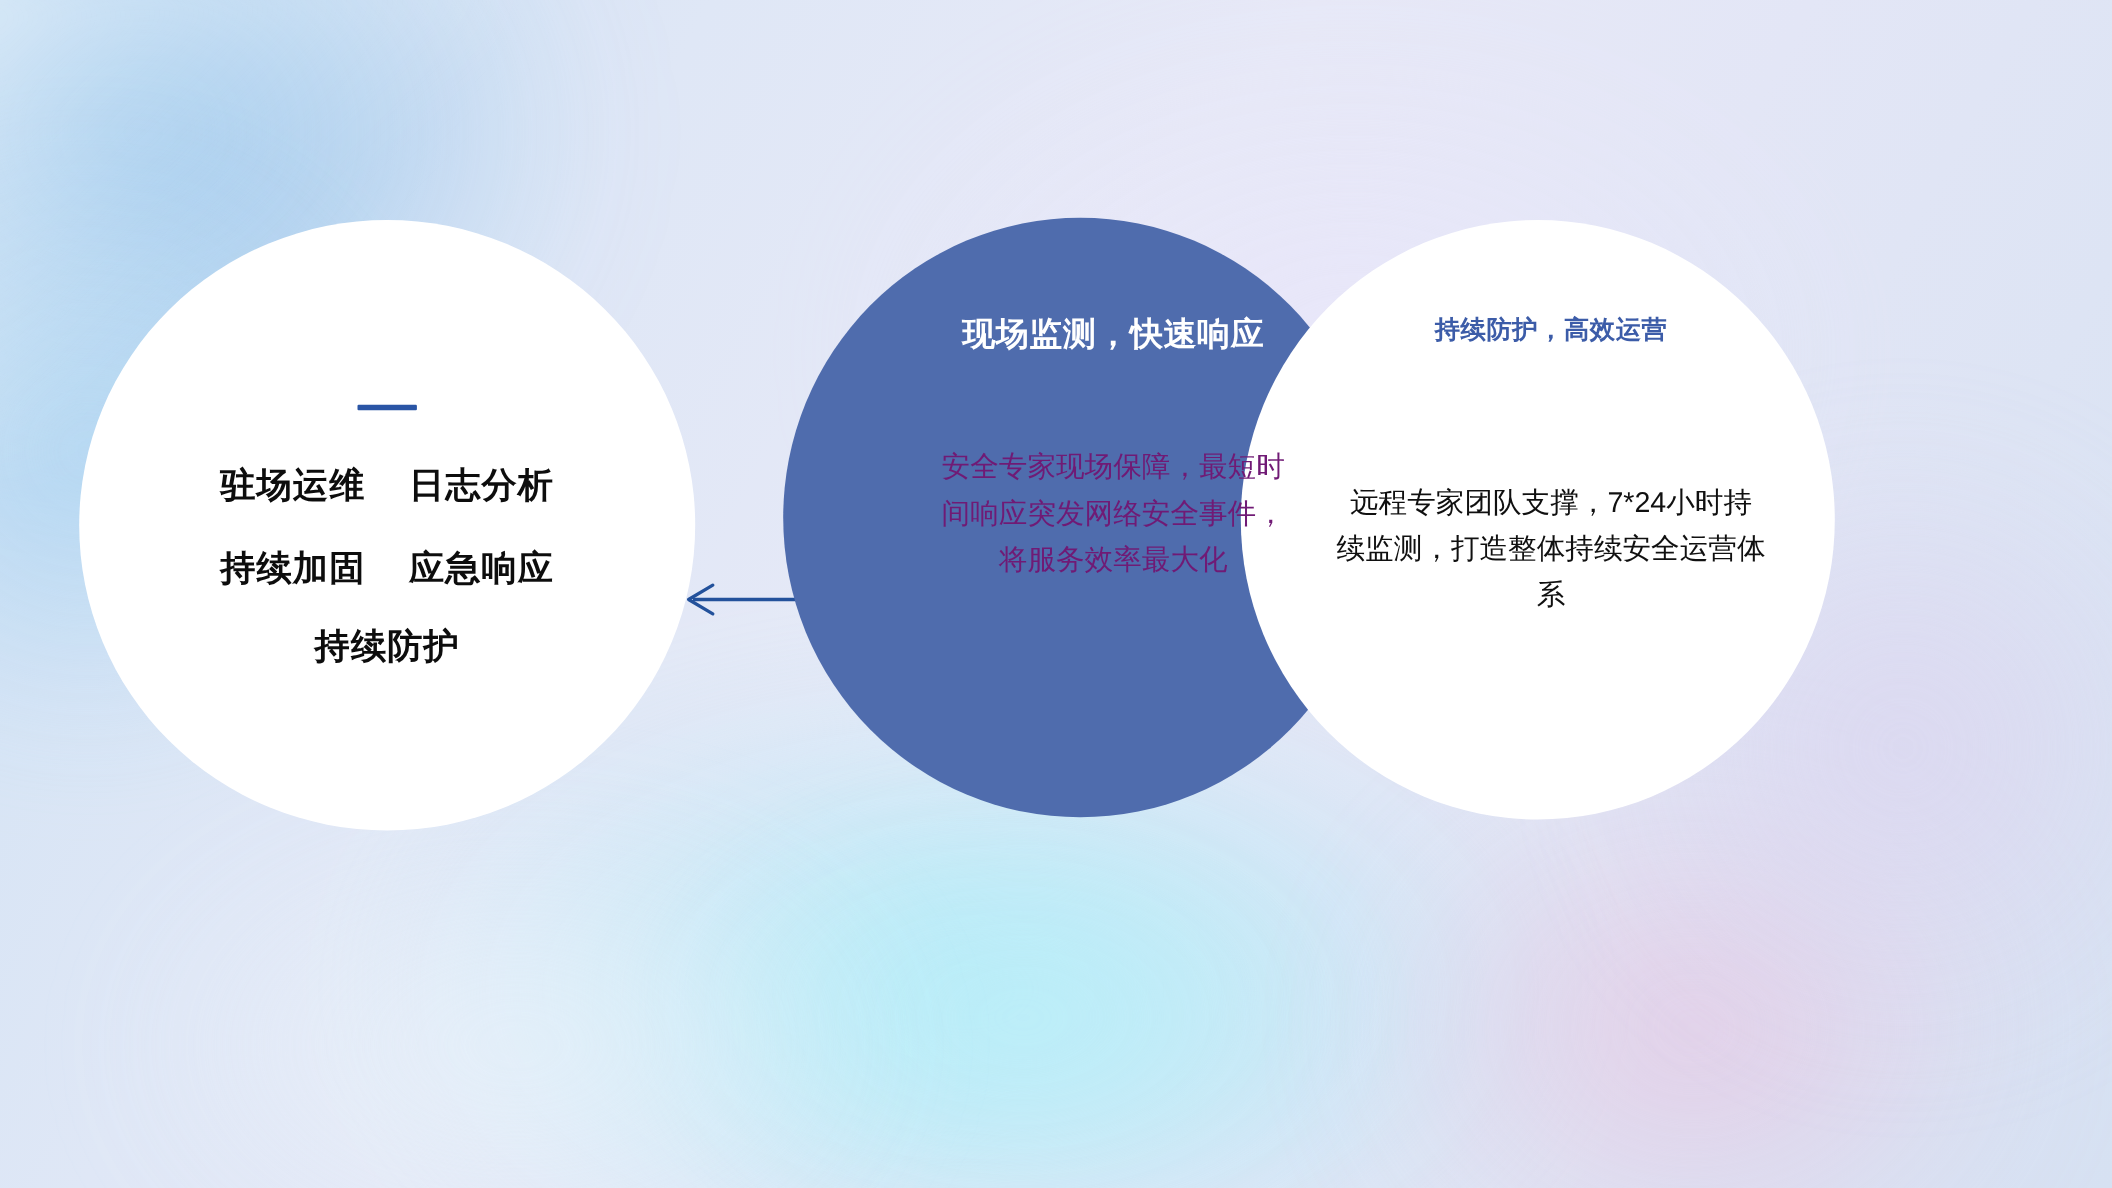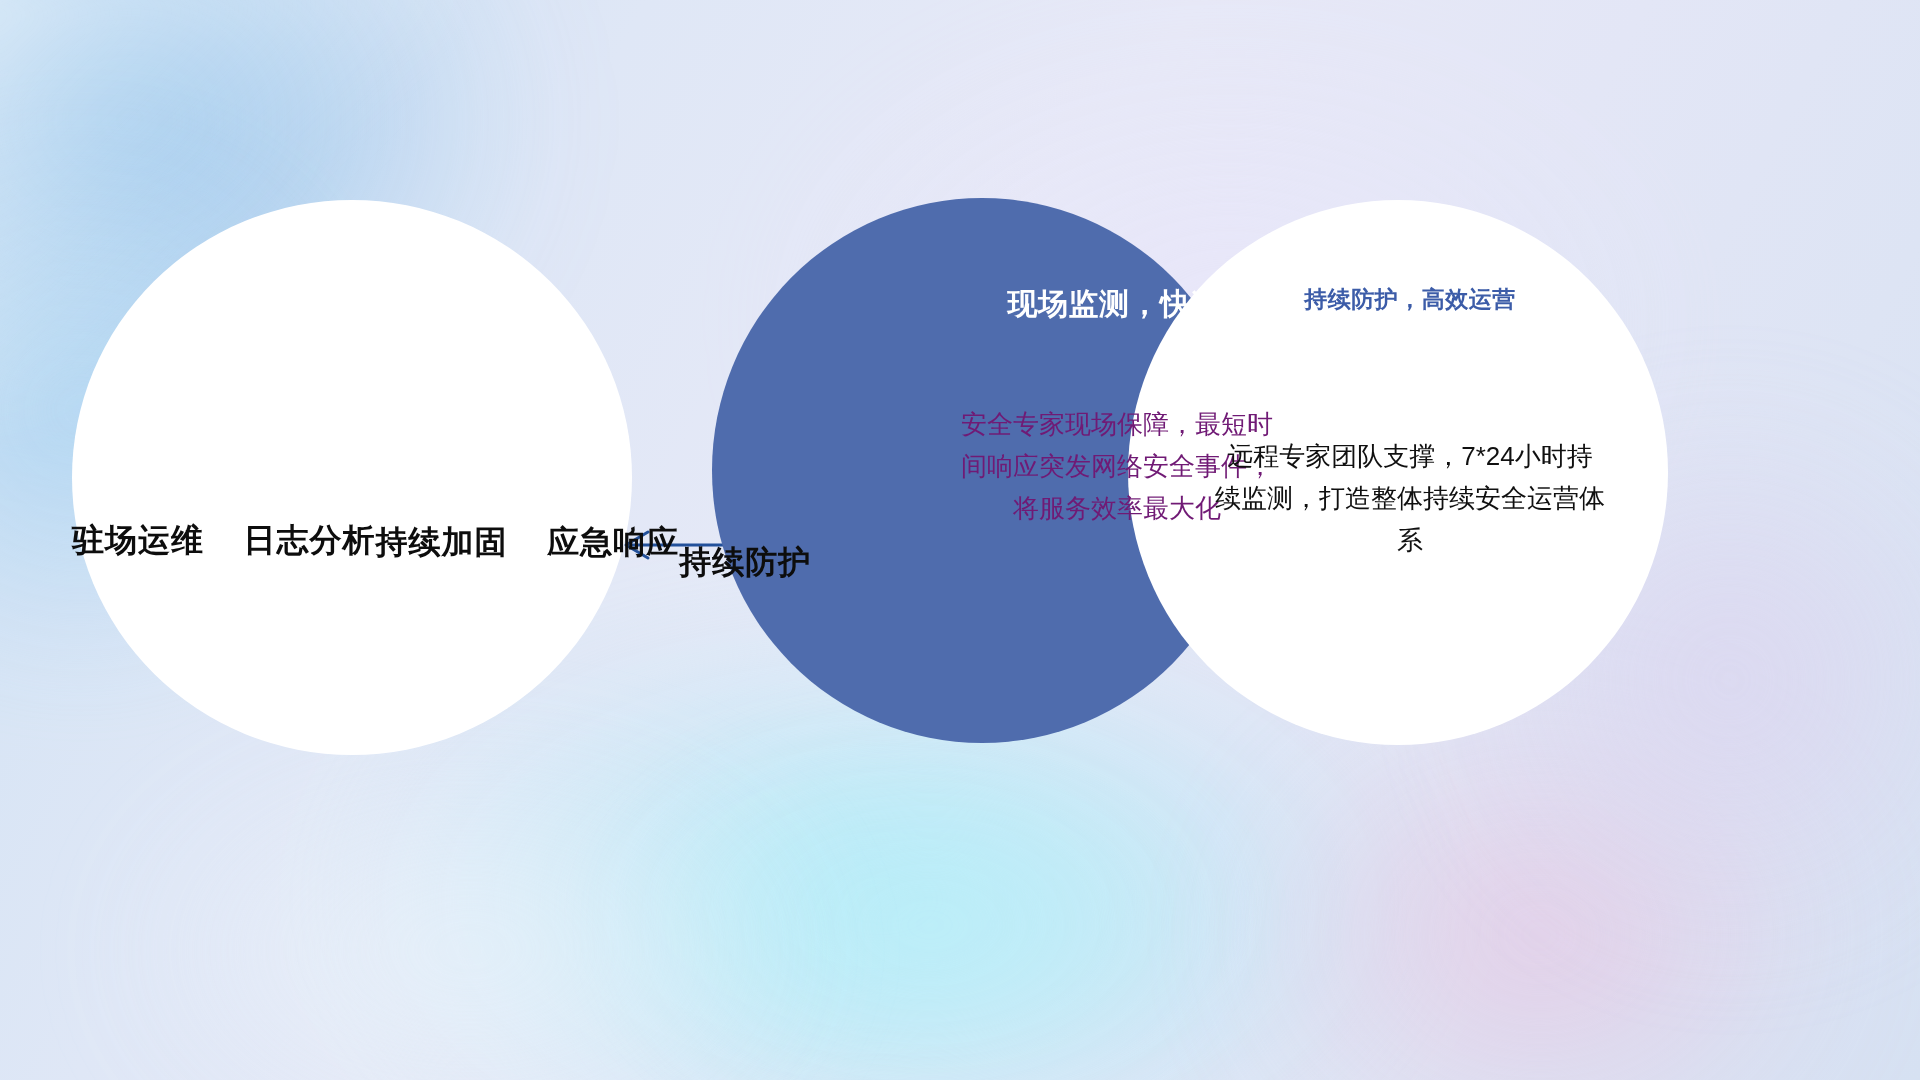--- a/index.html
+++ b/index.html
@@ -79,38 +79,38 @@
     background:#4f6cad;
   }
   #circle-right{
     left:1128px; top:200px; width:540px; height:545px;
     background:#ffffff;
   }
 
   
   #left-content{
     position:absolute; left:72px; top:200px; width:560px; height:555px;
-    display:flex; flex-direction:row; align-items:center; justify-content:flex-start;
+    display:flex; flex-direction:column; align-items:center; justify-content:flex-start;
     padding-top:168px;
   }
   #left-divider{
     width:54px; height:5px; background:#2a55a5; border-radius:1px;
     margin-bottom:52px;
   }
   .left-line{
     color:#0d0d0d; font-weight:bold; font-size:32px; letter-spacing:1px;
     white-space:pre; line-height:1;
   }
   #left-line-1{ margin-bottom:43px; }
   #left-line-2{ margin-bottom:39px; }
 
   
   #center-content{
     position:absolute; left:712px; top:198px; width:540px; height:545px;
-    display:flex; flex-direction:column; align-items:flex-end;
+    display:flex; flex-direction:column; align-items:center;
     padding-top:86px;
   }
   #center-title{
     color:#ffffff; font-weight:bold; font-size:30px; letter-spacing:.5px;
     white-space:nowrap; transform:translateX(30px);
   }
   #center-body{
     margin-top:78px; width:330px; transform:translateX(30px);
     color:#701a75; font-size:26px; line-height:1.62; text-align:center;
   }

